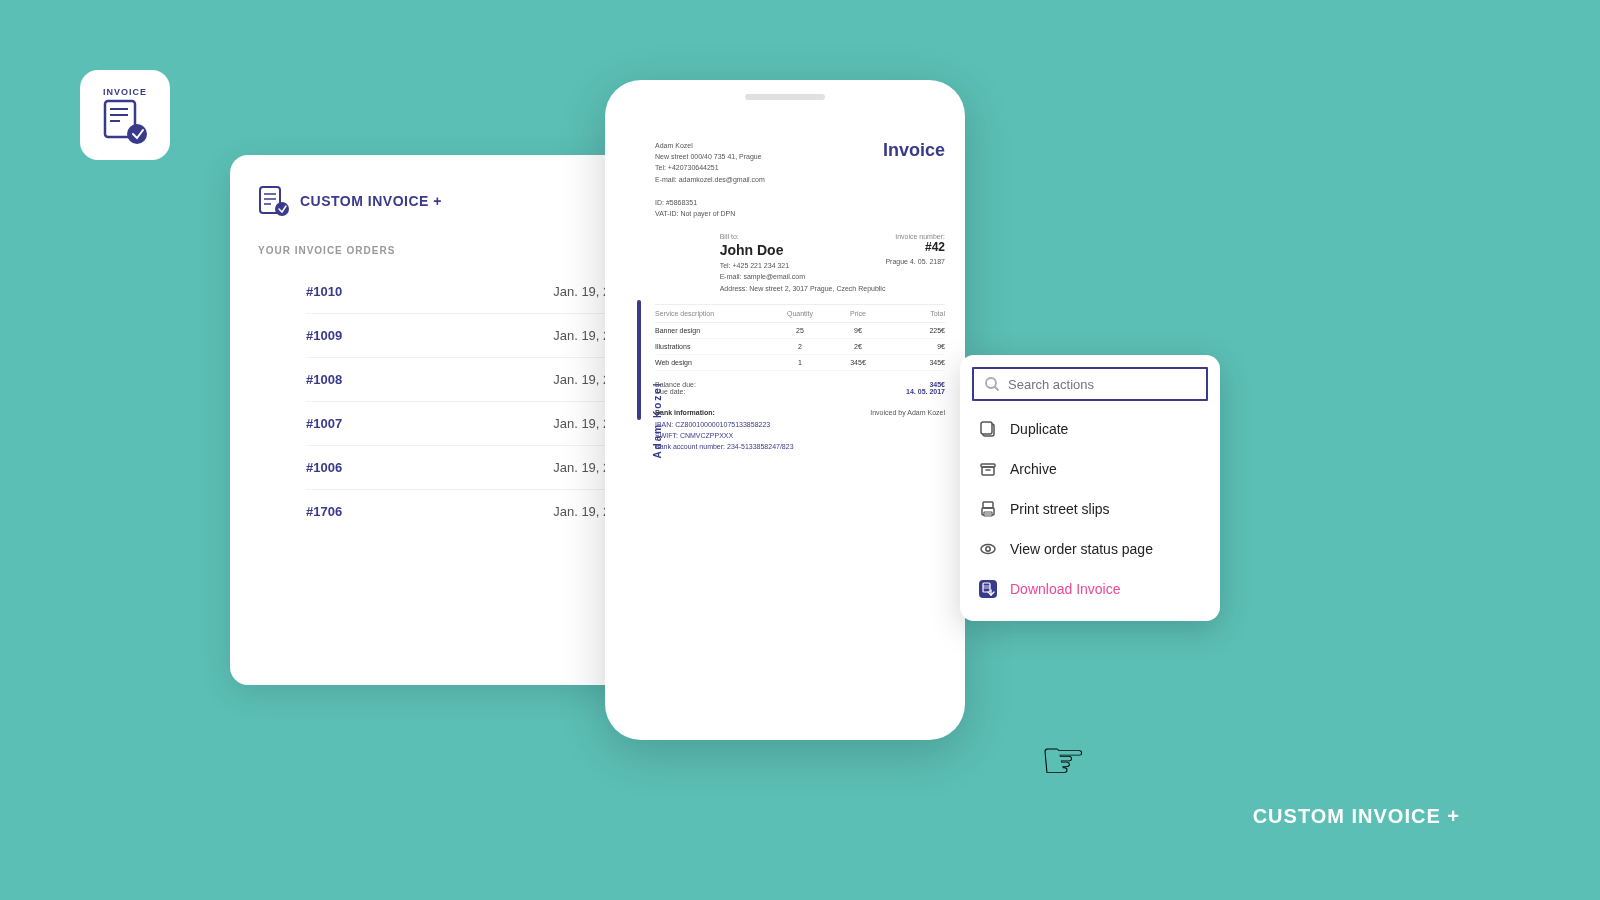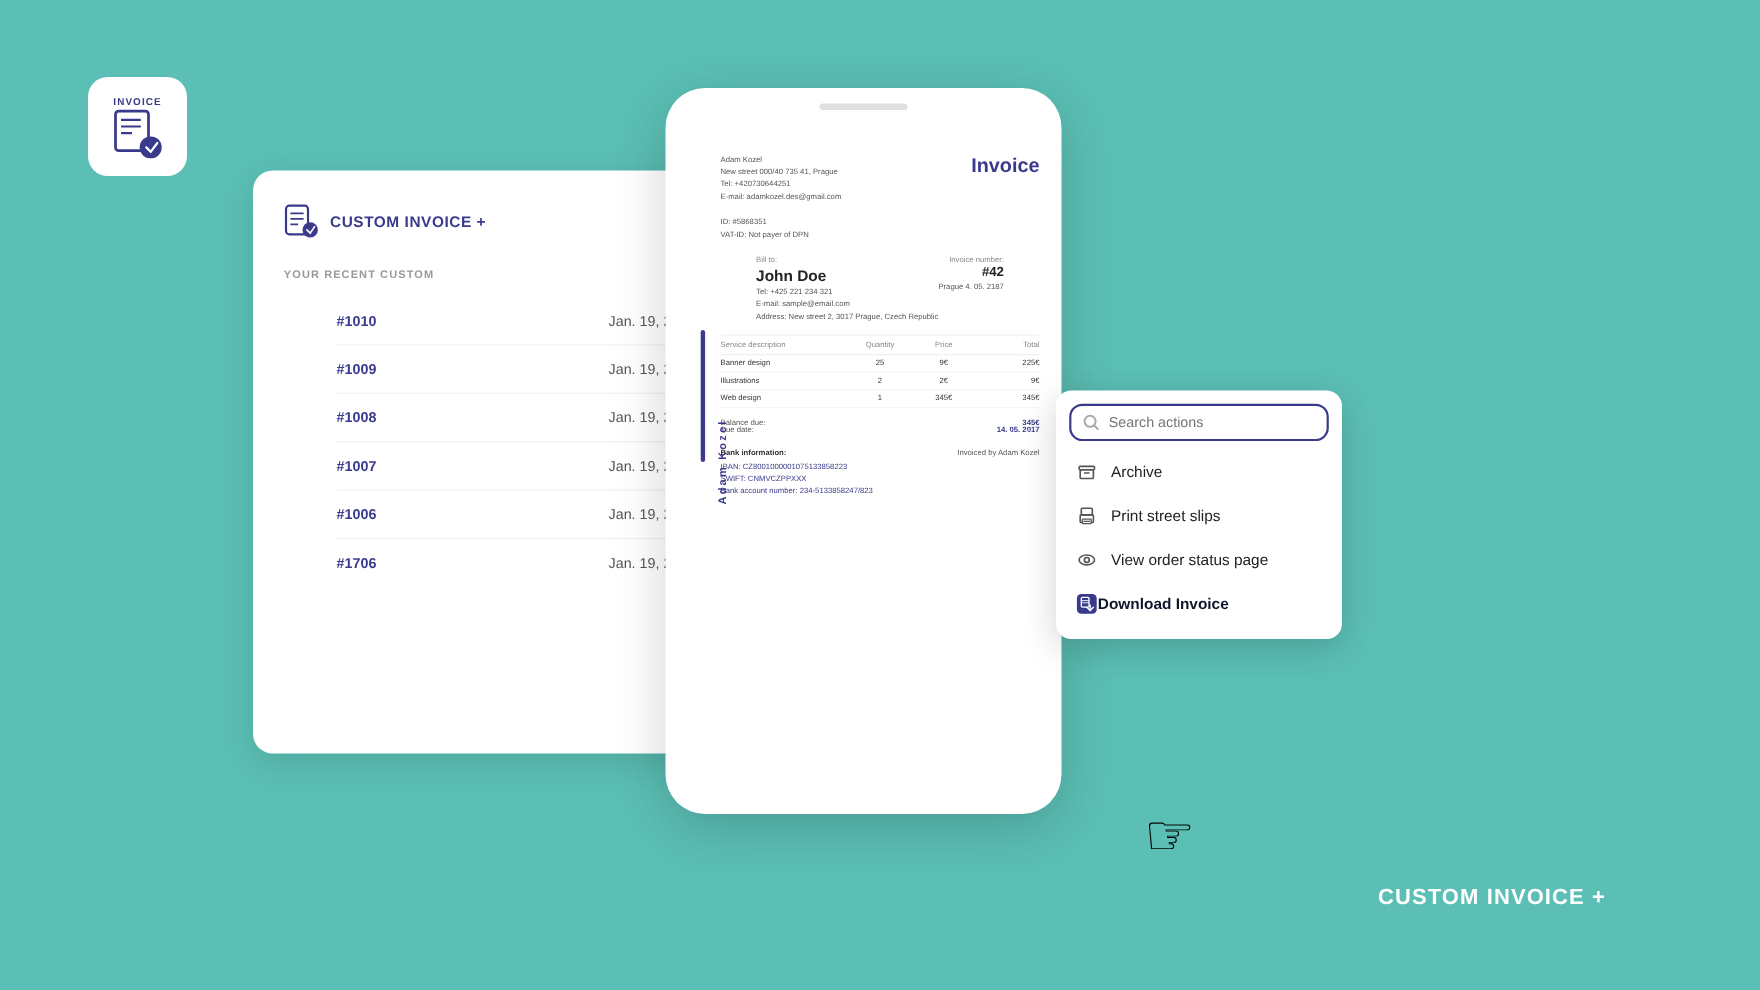--- a/index.html
+++ b/index.html
@@ -153,21 +153,21 @@
     }
     .seller-ids {
       font-size: 7px;
       color: #555;
       margin-top: 6px;
       line-height: 1.6;
     }
 
     .invoice-bill-row {
       display: flex;
-      justify-content: center;
+      justify-content: flex-end;
       margin-top: 14px;
       margin-bottom: 10px;
     }
     .bill-to-label { font-size: 7px; color: #888; }
     .bill-to-name { font-size: 14px; font-weight: 700; color: #222; margin: 2px 0; }
     .bill-to-details { font-size: 7px; color: #555; line-height: 1.6; }
     .invoice-number-label { font-size: 7px; color: #888; text-align: right; }
     .invoice-number-value { font-size: 12px; font-weight: 700; color: #222; text-align: right; }
     .invoice-date { font-size: 7px; color: #555; text-align: right; margin-top: 4px; }
 
@@ -232,23 +232,23 @@
       width: 260px;
       background: white;
       border-radius: 14px;
       box-shadow: 0 8px 32px rgba(0,0,0,0.18);
       padding: 12px 0 12px 0;
       z-index: 10;
     }
     .search-box {
       margin: 0 12px 8px 12px;
       display: flex;
-      align-items: flex-start;
+      align-items: center;
       border: 2px solid #3a3a8c;
-      border-radius: 12px;
+      border-radius: 1px;
       padding: 7px 10px;
       gap: 8px;
     }
     .search-icon-svg {
       color: #aaa;
       flex-shrink: 0;
     }
     .search-input {
       border: none;
       outline: none;
@@ -262,25 +262,26 @@
       align-items: center;
       gap: 12px;
       padding: 10px 18px;
       cursor: pointer;
       font-size: 14px;
       color: #222;
     }
     .action-item-last {
       display: flex;
       align-items: center;
+      gap: 12px;
       padding: 10px 18px;
       cursor: pointer;
       font-size: 14px;
-      color: #0f172a;
-      font-weight: 700;
+      color: #ec4899;
+      font-weight: 400;
     }
     .action-icon {
       width: 20px;
       height: 20px;
       display: flex;
       align-items: center;
       justify-content: center;
       flex-shrink: 0;
     }
 
@@ -326,21 +327,21 @@
     <svg width="32" height="32" viewBox="0 0 32 32">
       <rect x="2" y="2" width="20" height="26" rx="3" stroke="#3a3a8c" stroke-width="2" fill="none"></rect>
       <line x1="6" y1="9" x2="18" y2="9" stroke="#3a3a8c" stroke-width="1.5"></line>
       <line x1="6" y1="14" x2="18" y2="14" stroke="#3a3a8c" stroke-width="1.5"></line>
       <line x1="6" y1="19" x2="13" y2="19" stroke="#3a3a8c" stroke-width="1.5"></line>
       <circle cx="24" cy="24" r="7" fill="#3a3a8c"></circle>
       <path d="M21 24 L24 27 L28 21" stroke="white" stroke-width="1.5" fill="none" stroke-linecap="round"></path>
     </svg>
     <span class="orders-header-title">CUSTOM INVOICE +</span>
   </div>
-  <div class="orders-section-label">YOUR RECENT CUSTOM</div>
+  <div class="orders-section-label">YOUR INVOICE ORDERS</div>
 
   <div class="order-row">
     <span class="order-id">#1010</span>
     <span class="order-date">Jan. 19, 2023</span>
   </div>
   <div class="order-row">
     <span class="order-id">#1009</span>
     <span class="order-date">Jan. 19, 2023</span>
   </div>
   <div class="order-row">
@@ -451,20 +452,29 @@
 
 <div class="actions-panel">
   <div class="search-box">
     <svg width="16" height="16" viewBox="0 0 16 16" fill="none" class="search-icon-svg">
       <circle cx="7" cy="7" r="5" stroke="#aaa" stroke-width="1.8"></circle>
       <line x1="11" y1="11" x2="14" y2="14" stroke="#aaa" stroke-width="1.8" stroke-linecap="round"></line>
     </svg>
     <input class="search-input" type="text" placeholder="Search actions" style="">
   </div>
 
+  <div class="action-item">
+    <span class="action-icon">
+      <svg width="18" height="18" viewBox="0 0 18 18" fill="none">
+        <rect x="4" y="4" width="11" height="12" rx="2" stroke="#555" stroke-width="1.5" fill="none"></rect>
+        <rect x="2" y="2" width="11" height="12" rx="2" stroke="#555" stroke-width="1.5" fill="white"></rect>
+      </svg>
+    </span>
+    <span>Duplicate</span>
+  </div>
 
 
   <div class="action-item">
     <span class="action-icon">
       <svg width="18" height="18" viewBox="0 0 18 18" fill="none">
         <rect x="2" y="4" width="14" height="3" rx="1" stroke="#555" stroke-width="1.5" fill="none"></rect>
         <rect x="3" y="7" width="12" height="8" rx="1" stroke="#555" stroke-width="1.5" fill="none"></rect>
         <line x1="7" y1="10" x2="11" y2="10" stroke="#555" stroke-width="1.5" stroke-linecap="round"></line>
       </svg>
     </span>

